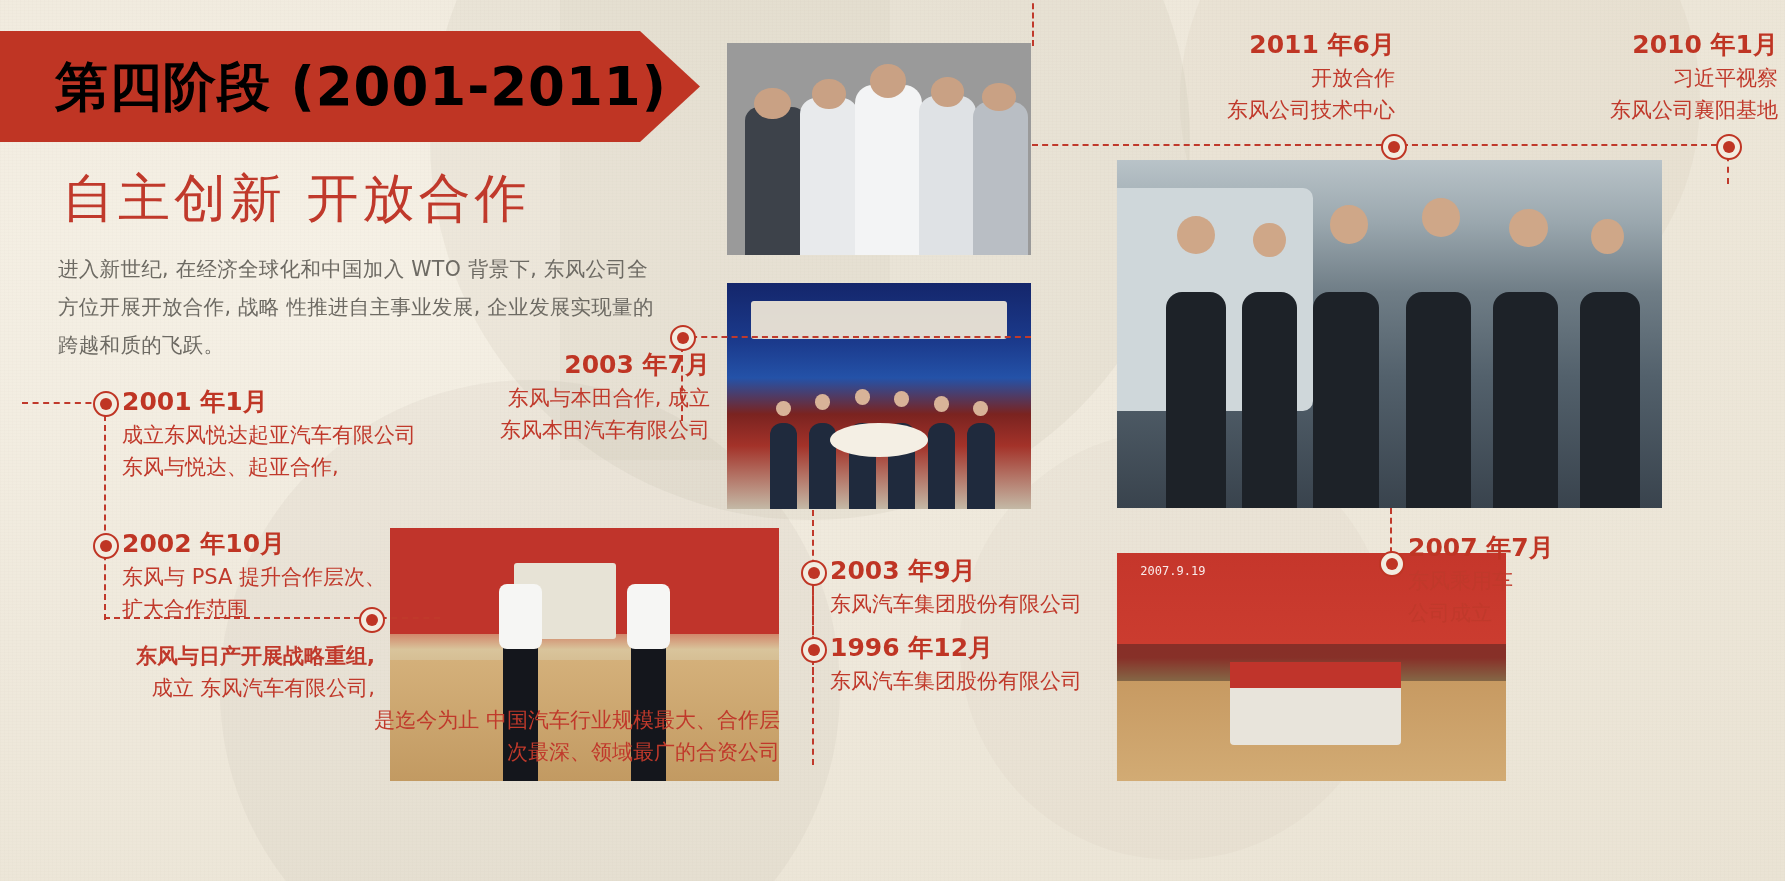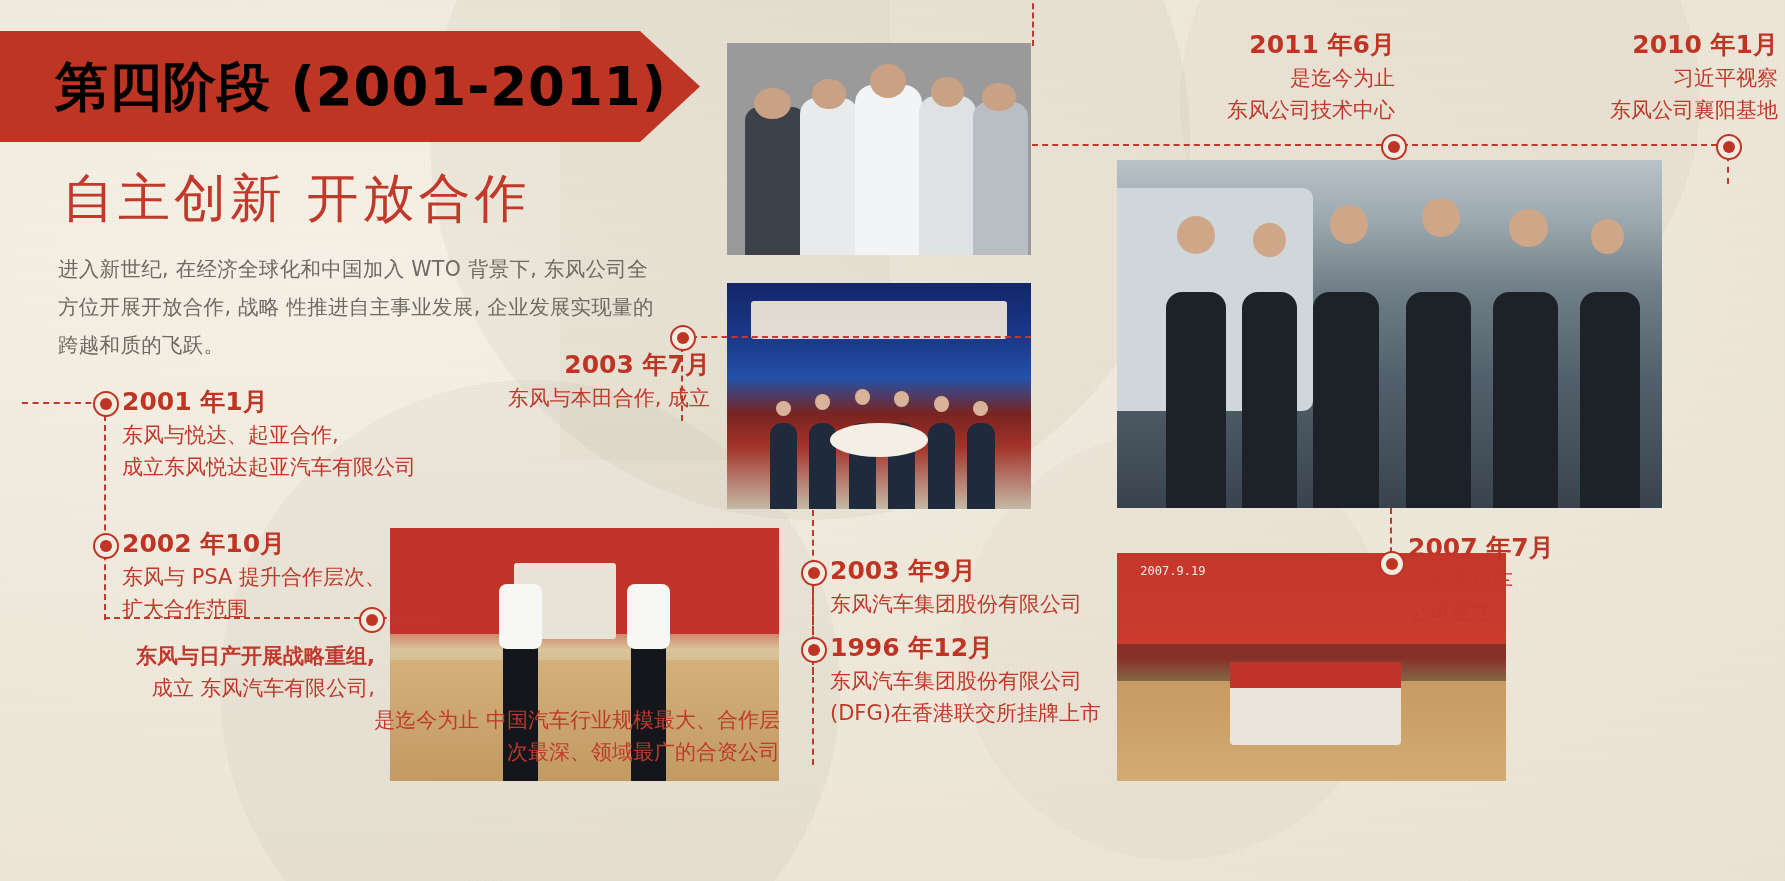--- a/index.html
+++ b/index.html
@@ -245,62 +245,62 @@
 <div class="marker" style="left:359px;top:607px;"></div>
 <div class="marker" style="left:670px;top:325px;"></div>
 <div class="marker" style="left:801px;top:560px;"></div>
 <div class="marker" style="left:801px;top:637px;"></div>
 <div class="marker" style="left:1379px;top:551px;"></div>
 <div class="marker" style="left:1381px;top:134px;"></div>
 <div class="marker" style="left:1716px;top:134px;"></div>
 
 <div class="event" style="left:122px;top:385px;">
   <div class="ev-date">2001 年1月</div>
+  <div class="ev-body">成立东风悦达起亚汽车有限公司</div>
   <div class="ev-body">东风与悦达、起亚合作,</div>
-  <div class="ev-body">成立东风悦达起亚汽车有限公司</div>
 </div>
 
 <div class="event" style="left:122px;top:527px;">
   <div class="ev-date">2002 年10月</div>
   <div class="ev-body">东风与 PSA 提升合作层次、</div>
   <div class="ev-body">扩大合作范围</div>
 </div>
 
 <div class="event ev-right" style="left:80px;top:640px;width:700px;">
   <div class="ev-body" style="padding-right:405px;font-weight:bold;">东风与日产开展战略重组,</div>
   <div class="ev-body" style="padding-right:405px;">成立 东风汽车有限公司,</div>
   <div class="ev-body" style="padding-right:0;">是迄今为止 中国汽车行业规模最大、合作层</div>
   <div class="ev-body" style="padding-right:0;">次最深、领域最广的合资公司</div>
 </div>
 
 <div class="event ev-right" style="left:420px;top:348px;width:290px;">
   <div class="ev-date">2003 年7月</div>
   <div class="ev-body">东风与本田合作, 成立</div>
+  <div class="ev-body">东风本田汽车有限公司</div>
 </div>
 
 <div class="event" style="left:830px;top:554px;">
   <div class="ev-date">2003 年9月</div>
   <div class="ev-body">东风汽车集团股份有限公司</div>
 </div>
 
 <div class="event" style="left:830px;top:631px;">
   <div class="ev-date">1996 年12月</div>
   <div class="ev-body">东风汽车集团股份有限公司</div>
-  <div class="ev-body">(DFG)在香港联交所挂牌上市</div>
 </div>
 
 <div class="event" style="left:1408px;top:531px;">
   <div class="ev-date">2007 年7月</div>
   <div class="ev-body">东风乘用车</div>
   <div class="ev-body">公司成立</div>
 </div>
 
 <div class="event ev-right" style="left:1020px;top:28px;width:375px;">
   <div class="ev-date">2011 年6月</div>
-  <div class="ev-body">是迄今为止</div>
+  <div class="ev-body">开放合作</div>
   <div class="ev-body">东风公司技术中心</div>
 </div>
 
 <div class="event ev-right" style="left:1380px;top:28px;width:398px;">
   <div class="ev-date">2010 年1月</div>
   <div class="ev-body">习近平视察</div>
   <div class="ev-body">东风公司襄阳基地</div>
 </div>
 
 </body></html>

